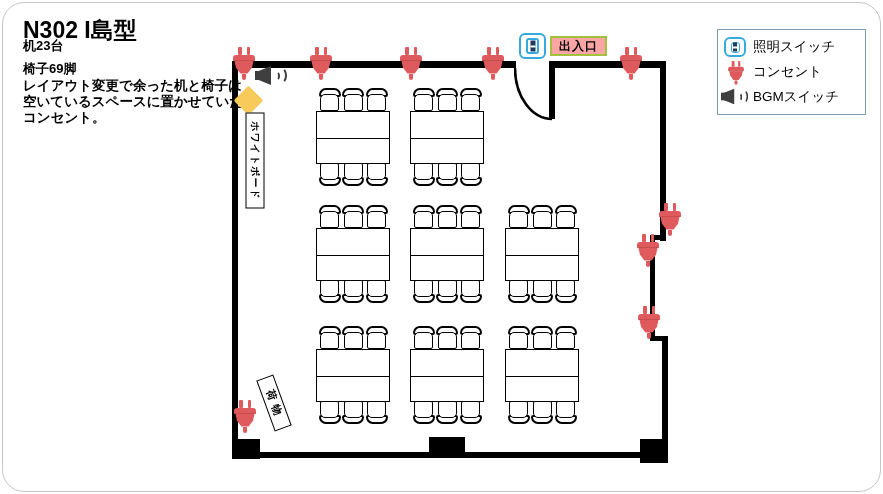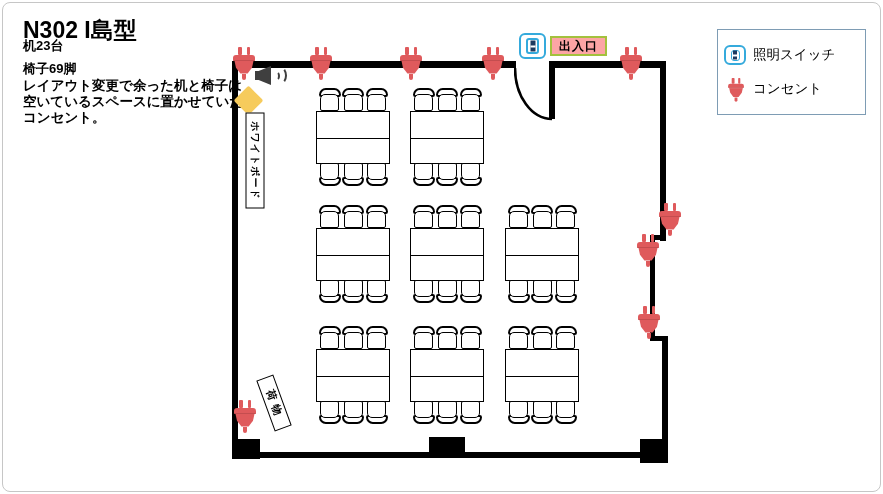--- a/index.html
+++ b/index.html
@@ -2,21 +2,21 @@
 <html><head>
 <meta charset="utf-8">
 <style>
   :root{
     --red:#df5a5c; --red-dark:#c44d4f; --blue:#35aadc; --navy:#1e3a5f;
     --green:#a3c13d; --yellow:#f6cb5c; --gray:#3f3f3f; --ink:#000;
   }
   *{margin:0;padding:0;box-sizing:border-box;font-family:"Liberation Sans","DejaVu Sans",sans-serif;}
   html,body{background:#fff;}
   #page{position:relative;width:879px;height:490px;margin:2px;border:1.5px solid #c6c6c6;
-        border-radius:8px;background:#fff;overflow:hidden;}
+        border-radius:22px;background:#fff;overflow:hidden;}
 
   
   .title{position:absolute;left:20px;top:12px;font-size:23px;font-weight:bold;color:var(--ink);}
   .count{position:absolute;left:20px;font-size:13px;font-weight:bold;color:var(--ink);}
   .c1{top:34px;} .c2{top:57px;}
   .note{position:absolute;left:20px;font-size:13.5px;font-weight:bold;color:var(--ink);line-height:16px;}
   .n1{top:75px;} .n2{top:91px;} .n3{top:107px;}
 
   
   .legend{position:absolute;left:714px;top:26px;width:149px;height:86px;border:1.5px solid #7e9cb4;
@@ -119,20 +119,31 @@
         <div class="plug small">
           <div class="prong a"></div>
             <div class="prong b"></div>
             <div class="cap"></div>
           <div class="pbody"></div>
             <div class="stem"></div>
         </div>
       </div>
       <div class="llabel">コンセント</div>
     </div>
+    <div class="lrow">
+      <div class="licon">
+        <div class="speaker lg">
+          <div class="sbox"></div>
+            <div class="cone"></div>
+            <div class="wave w1"></div>
+            <div class="wave w2"></div>
+        </div>
+      </div>
+      <div class="llabel">BGMスイッチ</div>
+    </div>
   </div>
 
   <div class="wall" style="left:229px;top:58px;width:6px;height:397px;"></div>
   <div class="wall" style="left:229px;top:58px;width:284px;height:7px;"></div>
   <div class="wall" style="left:549px;top:58px;width:114px;height:7px;"></div>
   <div class="wall" style="left:657px;top:58px;width:6px;height:180px;"></div>
   <div class="wall" style="left:647px;top:232px;width:16px;height:5px;"></div>
   <div class="wall" style="left:647px;top:232px;width:5px;height:106px;"></div>
   <div class="wall" style="left:647px;top:333px;width:18px;height:5px;"></div>
   <div class="wall" style="left:659px;top:333px;width:6px;height:122px;"></div>

